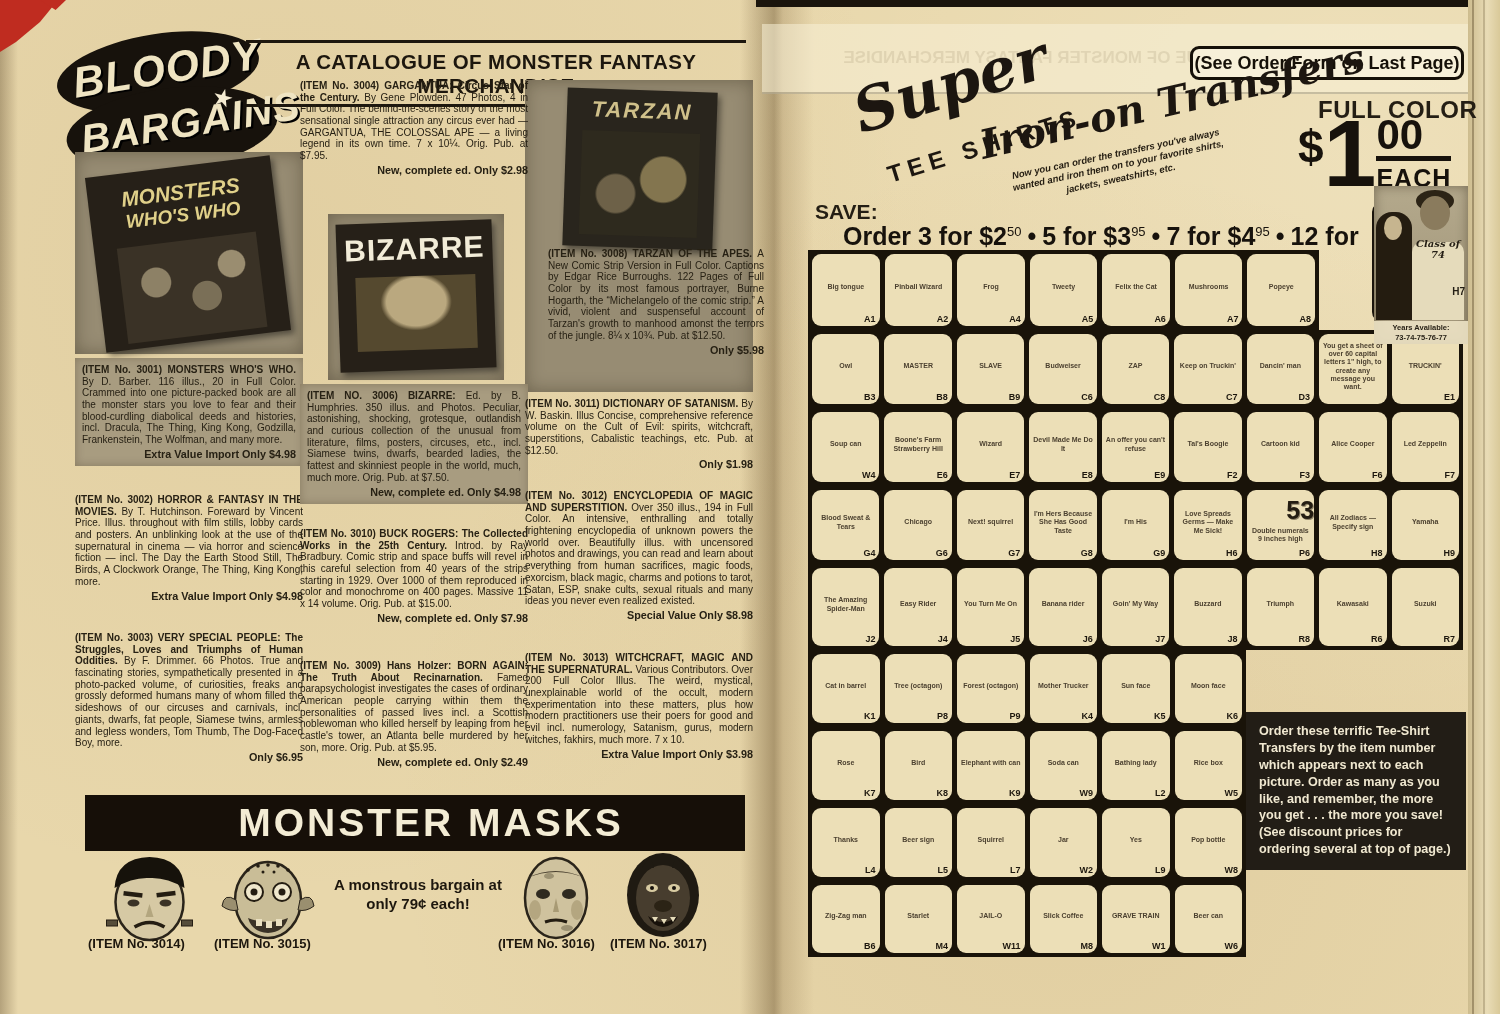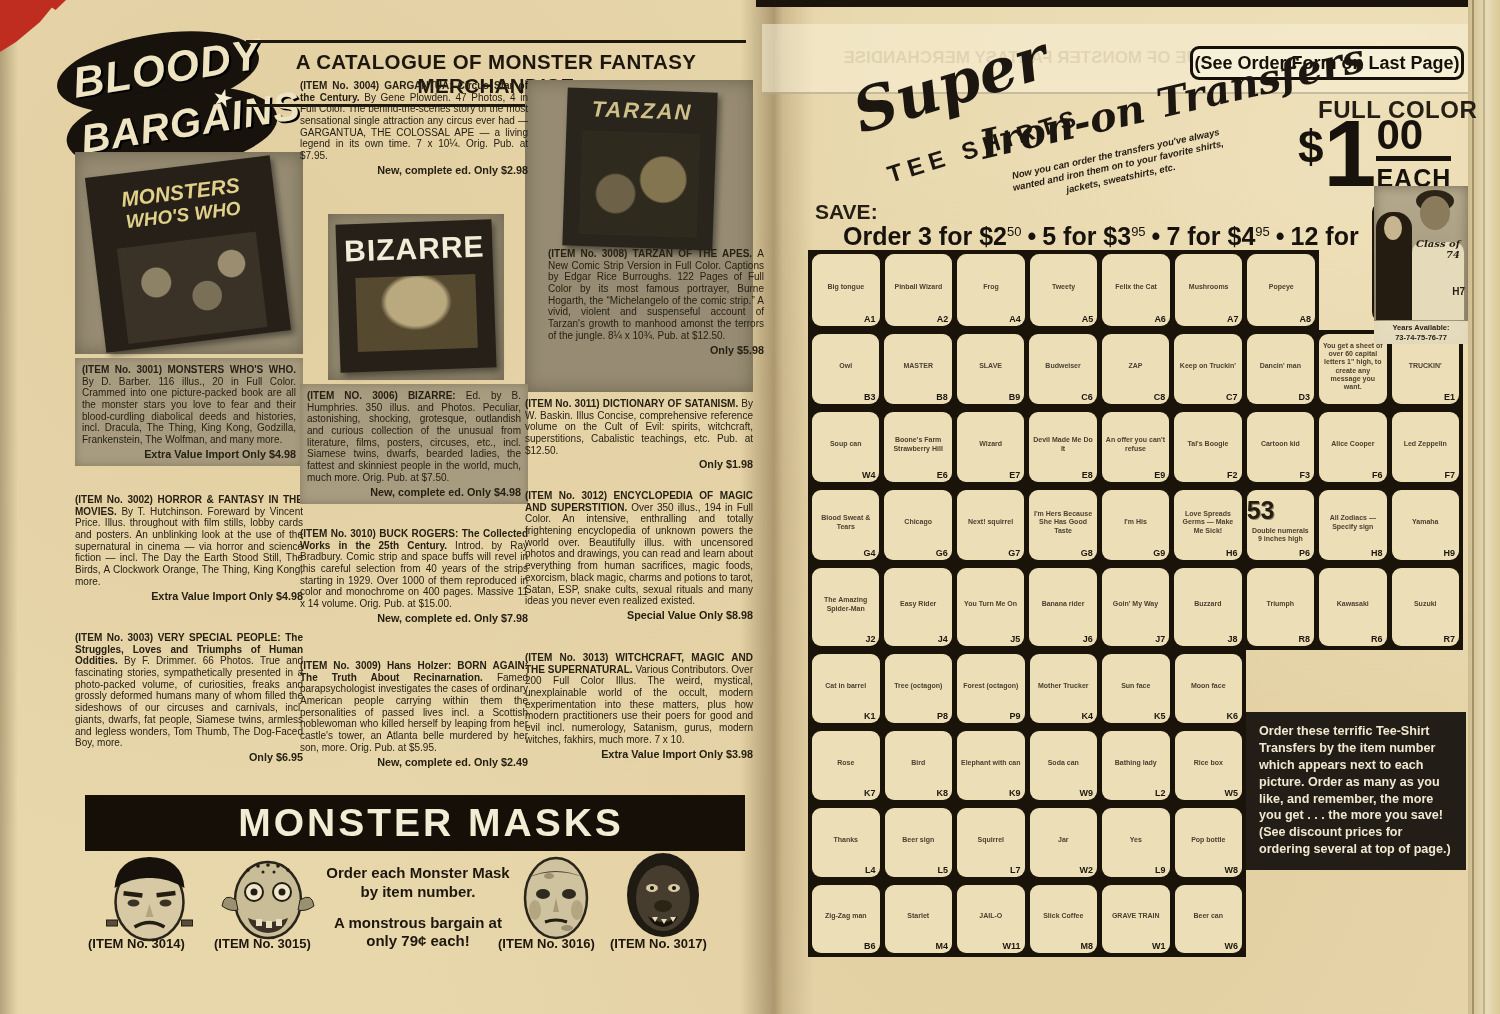--- a/index.html
+++ b/index.html
@@ -150,35 +150,35 @@
   .ph-girl { position:absolute; left:2px; bottom:24px; width:36px; height:108px;
     background:#241c10; border-radius:16px 16px 0 0; }
   .ph-girl-face { position:absolute; left:10px; bottom:104px; width:18px; height:24px;
     background:#c6b58f; border-radius:50%; }
   .ph-boy-head { position:absolute; right:18px; top:10px; width:30px; height:34px;
     background:#8a7b5d; border-radius:50%; }
   .ph-boy-hair { position:absolute; right:14px; top:4px; width:38px; height:22px;
     background:#2c2416; border-radius:50%; }
   .ph-boy-shirt { position:absolute; right:4px; bottom:24px; width:52px; height:78px;
     background:#e5dbbb; border-radius:10px 10px 0 0; }
-  .ph-class { position:absolute; right:8px; top:52px; width:44px; text-align:right;
+  .ph-class { position:absolute; right:8px; top:52px; width:44px; text-align:center;
     font-family:"DejaVu Serif", serif; font-style:italic; font-weight:700; font-size:10px; }
   .ph-h7 { position:absolute; right:3px; top:100px; font-size:10px; font-weight:900; }
   .ph-years { position:absolute; left:0; bottom:0; width:100%; text-align:center;
     font-size:7.5px; font-weight:900; background:rgba(236,226,196,.9); line-height:1.25; padding:2px 0; }
 
   
   .grid { left:808px; top:250px; }
   .trow { display:flex; gap:5px; padding:4px; background:#191309; }
   .tcell { flex:1; position:relative; background:#ecdfb7; border-radius:9px;
     display:flex; flex-direction:column; justify-content:center; overflow:hidden; }
   .tname { font-size:7px; line-height:1.18; color:#4c4130; font-weight:700;
     text-align:center; padding:4px 3px 9px; }
   .tcode { position:absolute; right:4px; bottom:2px; font-size:9px; font-weight:800; color:#1d170e; }
-  .tbig { font-size:25px; font-weight:900; text-align:left; line-height:1; color:#241d12;
+  .tbig { font-size:25px; font-weight:900; text-align:right; line-height:1; color:#241d12;
     text-shadow:1px 1px 0 #8d8166; }
   .order-box { left:1246px; top:712px; width:220px; height:158px; background:#221d16;
     color:#f0e8d0; font-size:12.6px; font-weight:700; line-height:1.34; padding:11px 13px; }
 </style>
 </head>
 <body>
 
 <div class="abs left-shadow"></div>
 <div class="abs gutter"></div>
 <div class="abs top-strip-right"></div>
@@ -319,21 +319,20 @@
   <ellipse cx="62" cy="40" rx="6" ry="4" fill="#d8cba2"></ellipse>
     <circle cx="62" cy="40" r="2" fill="#17120c"></circle>
   <ellipse cx="51" cy="58" rx="9" ry="6" fill="#2b2315"></ellipse>
   <path d="M36 68 Q51 80 66 68 Q62 78 51 79 Q40 78 36 68 Z" fill="#17110a"></path>
   <path d="M40 69 L43 74 L46 69 Z" fill="#e6dcba"></path>
     <path d="M49 71 L52 76 L55 71 Z" fill="#e6dcba"></path>
     <path d="M58 69 L61 74 L64 69 Z" fill="#e6dcba"></path>
 </svg>
 
 <div class="abs masks-copy">
-  <div>Order each Monster Mask by item number.</div>
   <div class="p2">A monstrous bargain at only 79¢ each!</div>
 </div>
 <span class="mask-label" id="ml1">(ITEM No. 3014)</span>
 <span class="mask-label" id="ml2">(ITEM No. 3015)</span>
 <span class="mask-label" id="ml3">(ITEM No. 3016)</span>
 <span class="mask-label" id="ml4">(ITEM No. 3017)</span>
 
 <div class="abs order-note">(See Order Form on Last Page)</div>
 <div class="abs hl-super">Super</div>
 <div class="abs hl-tee">TEE SHIRTS</div>

